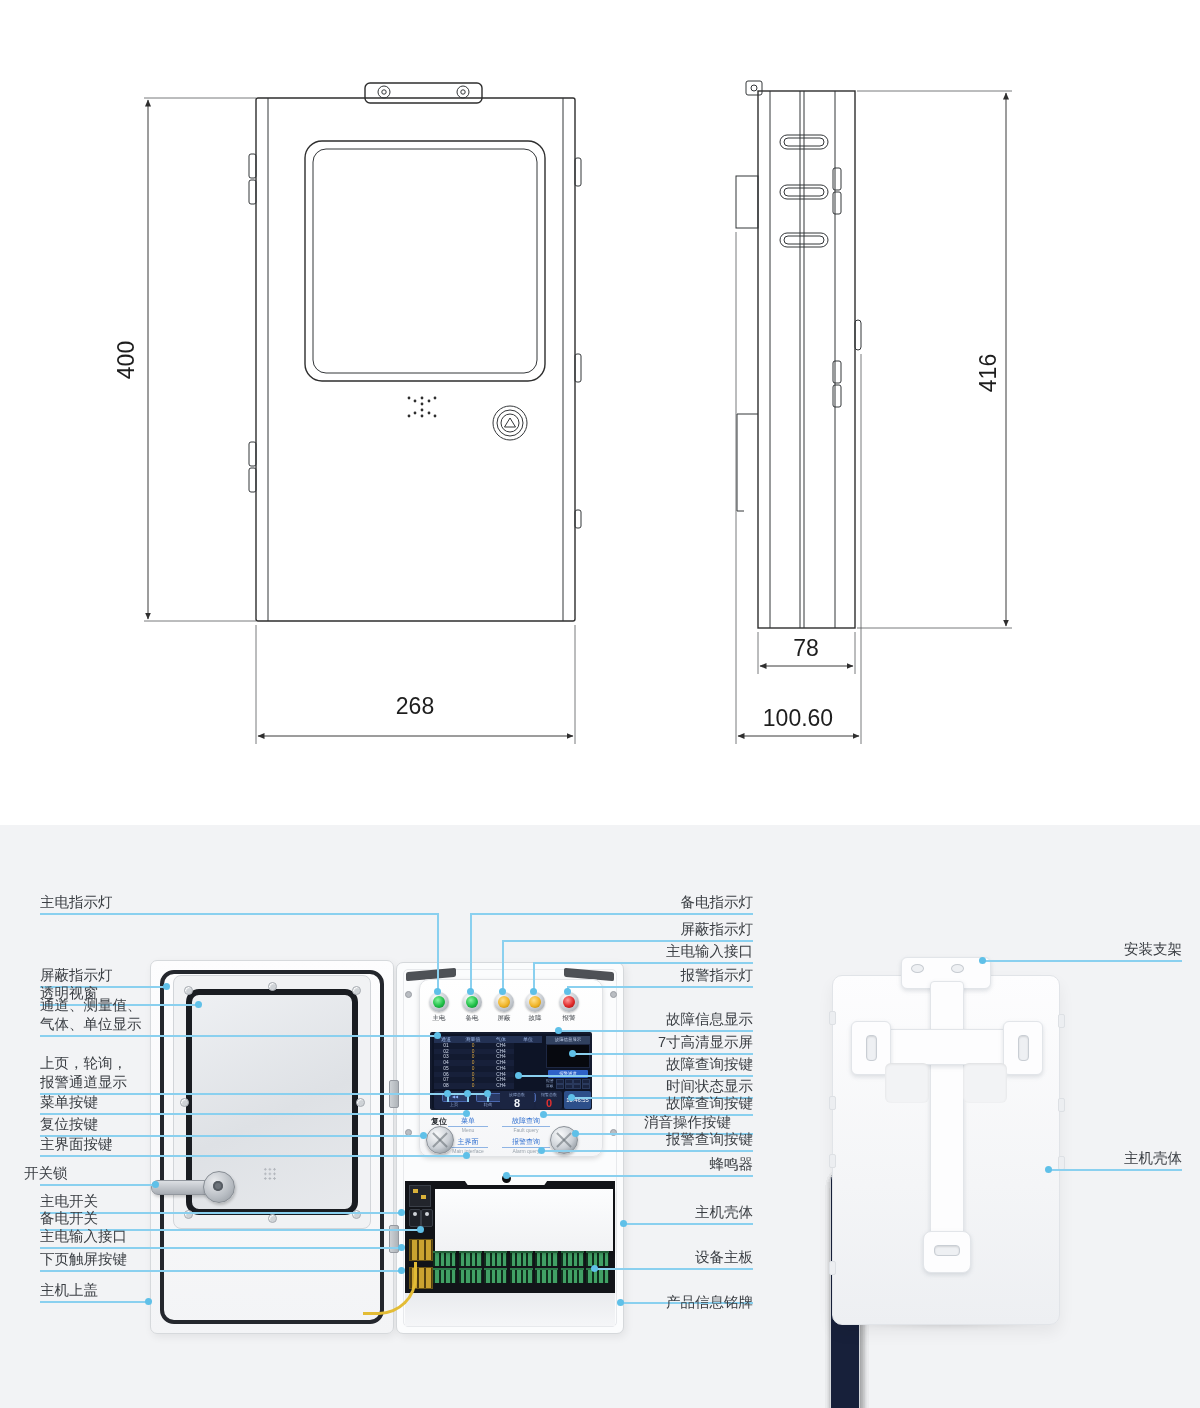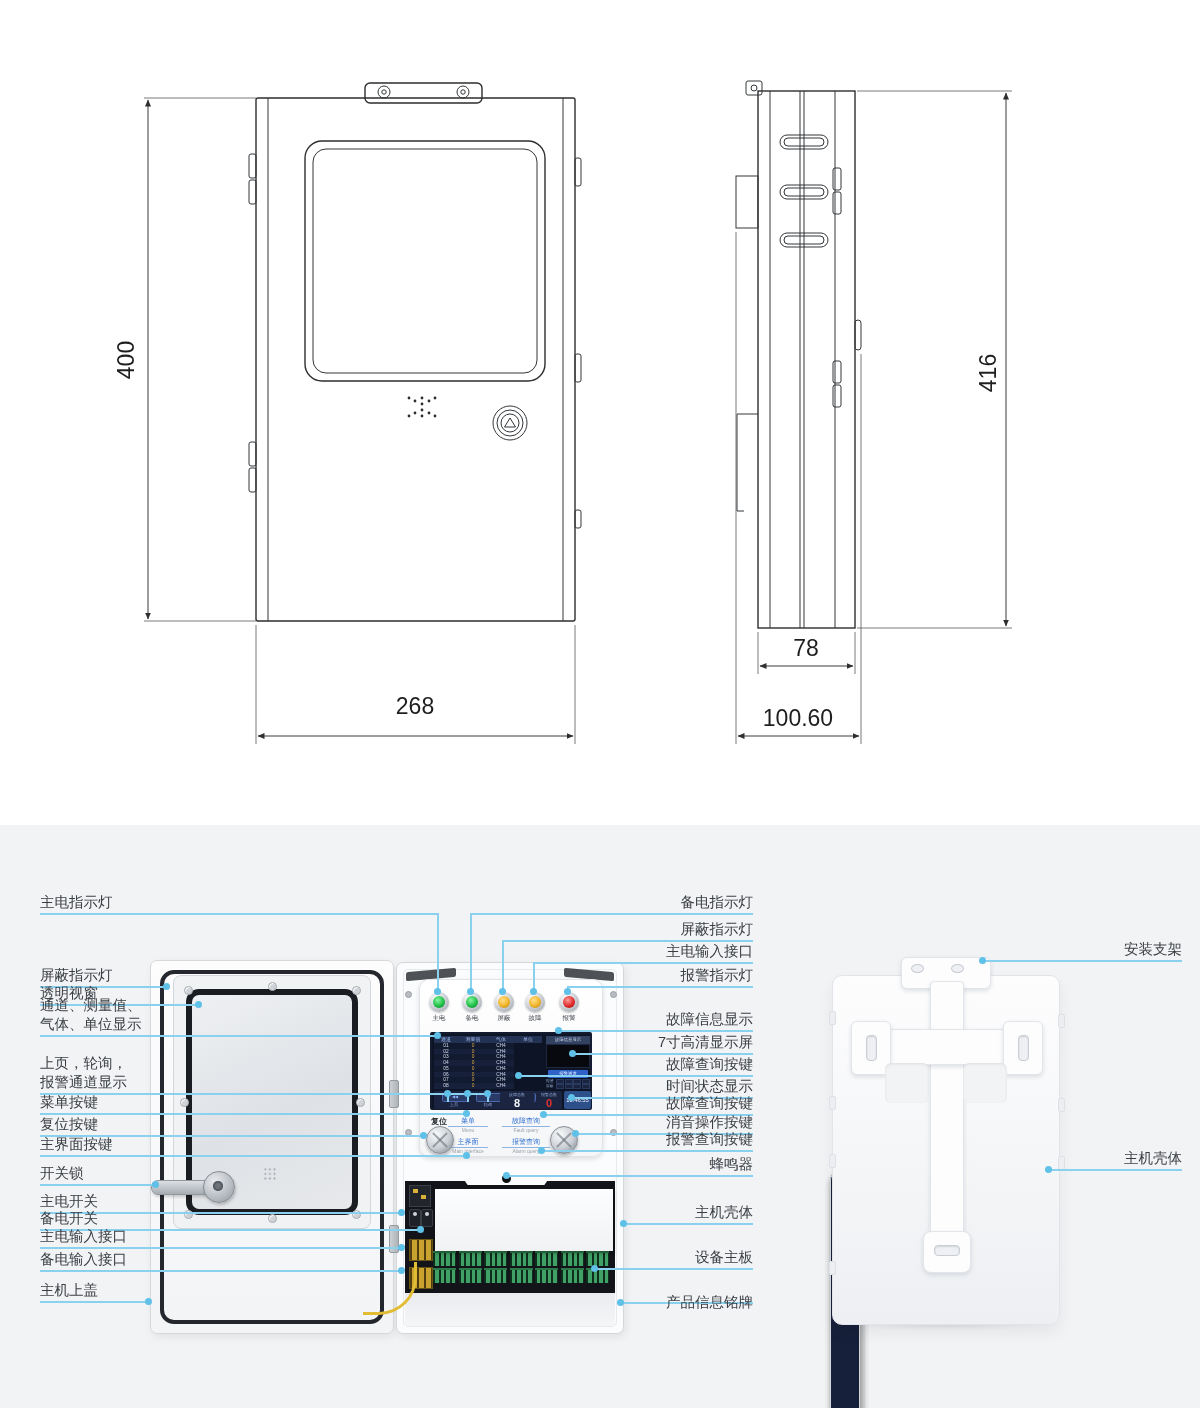--- a/index.html
+++ b/index.html
@@ -536,37 +536,37 @@
     <div class="lbl" style="left:40px;top:68px">主电指示灯</div>
     <div class="lbl" style="left:40px;top:141px">屏蔽指示灯</div>
     <div class="lbl" style="left:40px;top:159px">透明视窗</div>
     <div class="lbl" style="left:40px;top:171px">通道、测量值、
 气体、单位显示</div>
     <div class="lbl" style="left:40px;top:229px">上页，轮询，
 报警通道显示</div>
     <div class="lbl" style="left:40px;top:268px">菜单按键</div>
     <div class="lbl" style="left:40px;top:290px">复位按键</div>
     <div class="lbl" style="left:40px;top:310px">主界面按键</div>
-    <div class="lbl" style="left:40px;top:339px">开关锁</div>
+    <div class="lbl" style="left:24px;top:339px">开关锁</div>
     <div class="lbl" style="left:40px;top:367px">主电开关</div>
     <div class="lbl" style="left:40px;top:384px">备电开关</div>
     <div class="lbl" style="left:40px;top:402px">主电输入接口</div>
-    <div class="lbl" style="left:40px;top:425px">备电输入接口</div>
+    <div class="lbl" style="left:40px;top:425px">下页触屏按键</div>
     <div class="lbl" style="left:40px;top:456px">主机上盖</div>
 
     <div class="lbl r" style="right:447px;top:68px">备电指示灯</div>
     <div class="lbl r" style="right:447px;top:95px">屏蔽指示灯</div>
     <div class="lbl r" style="right:447px;top:117px">主电输入接口</div>
     <div class="lbl r" style="right:447px;top:141px">报警指示灯</div>
     <div class="lbl r" style="right:447px;top:185px">故障信息显示</div>
     <div class="lbl r" style="right:447px;top:208px">7寸高清显示屏</div>
     <div class="lbl r" style="right:447px;top:230px">故障查询按键</div>
     <div class="lbl r" style="right:447px;top:252px">时间状态显示</div>
     <div class="lbl r" style="right:447px;top:269px">故障查询按键</div>
-    <div class="lbl r" style="right:447px;top:288px">消音操作按键</div>
+    <div class="lbl r" style="right:469px;top:288px">消音操作按键</div>
     <div class="lbl r" style="right:447px;top:305px">报警查询按键</div>
     <div class="lbl r" style="right:447px;top:330px">蜂鸣器</div>
     <div class="lbl r" style="right:447px;top:378px">主机壳体</div>
     <div class="lbl r" style="right:447px;top:423px">设备主板</div>
     <div class="lbl r" style="right:447px;top:468px">产品信息铭牌</div>
 
     <div class="lbl r" style="right:18px;top:115px">安装支架</div>
     <div class="lbl r" style="right:18px;top:324px">主机壳体</div>
   </div>
 </div>

